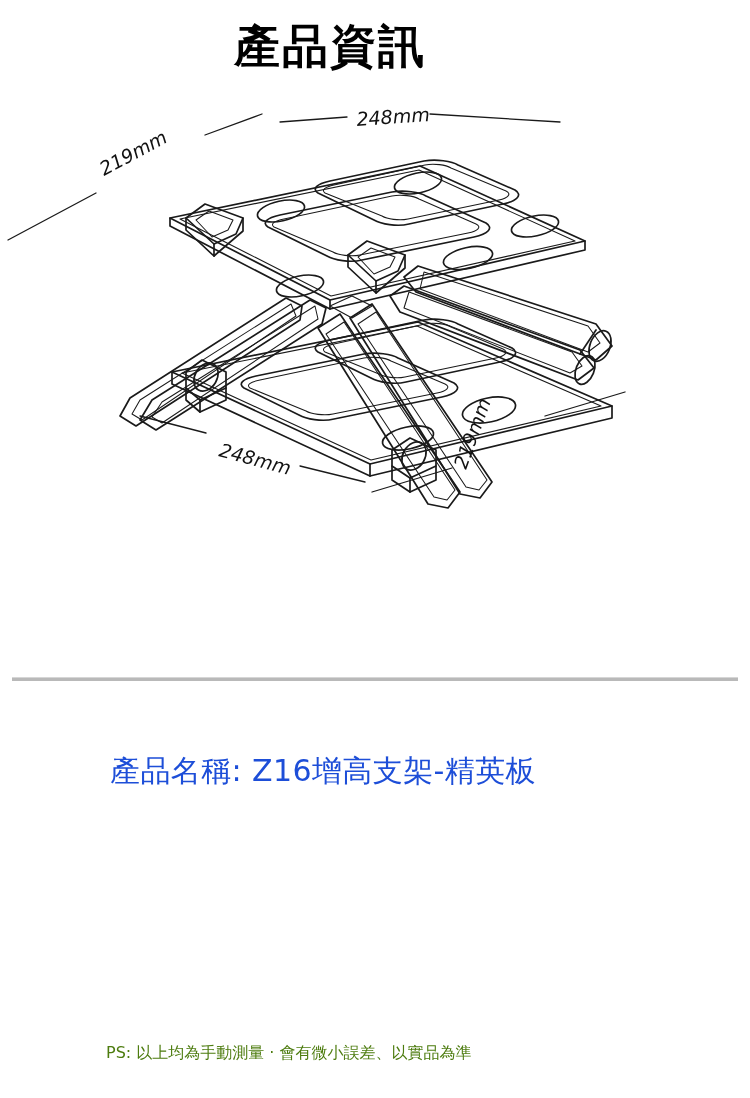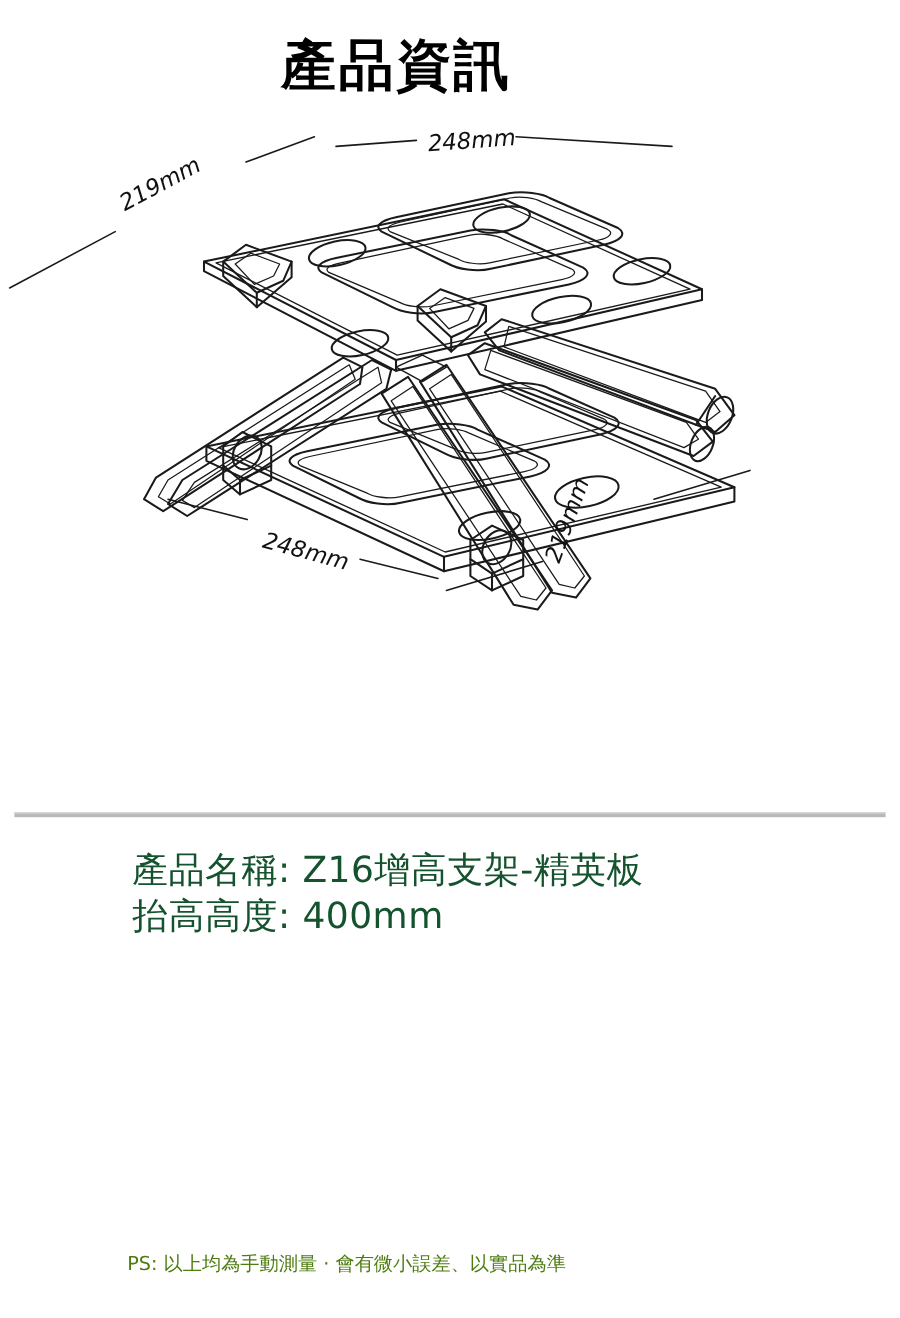--- a/index.html
+++ b/index.html
@@ -24,21 +24,21 @@
   }
 
   
   .title-block {
     position: absolute;
     top: 0;
     left: 0;
     width: 660px;
     height: 100px;
     display: flex;
-    align-items: flex-start;
+    align-items: flex-end;
     justify-content: center;
   }
   .title-text {
     font-size: 46px;
     font-weight: 700;
     color: #000000;
     letter-spacing: 2px;
     line-height: 1;
     font-family: "DejaVu Sans", "Liberation Sans", sans-serif;
   }
@@ -83,24 +83,25 @@
     width: 750px;
   }
   .spec-list {
     margin: 0;
     padding: 0 0 0 110px;
     list-style: none;
   }
   .spec-row {
     font-size: 30px;
     line-height: 38px;
-    color: #14532d;
+    color: #1d4ed8;
     white-space: nowrap;
     font-family: "DejaVu Sans", "Liberation Sans", sans-serif;
     letter-spacing: 0.4px;
+    margin-top: 45px;
   }
   .spec-label { }
   .spec-value { }
 
   .ps-note {
     position: absolute;
     top: 1042px;
     left: 106px;
     font-size: 16px;
     line-height: 22px;
@@ -245,22 +246,18 @@
   </div>
 
   <div class="divider"></div>
 
   <div class="spec-block">
     <ul class="spec-list">
       <li class="spec-row">
         <span class="spec-label">產品名稱:</span>
         <span class="spec-value">Z16增高支架-精英板</span>
       </li>
-      <li class="spec-row">
-        <span class="spec-label">抬高高度:</span>
-        <span class="spec-value">400mm</span>
-      </li>
     </ul>
   </div>
 
   <div class="ps-note">PS: 以上均為手動測量 · 會有微小誤差、以實品為準</div>
 
 </div>
 
 </body></html>

